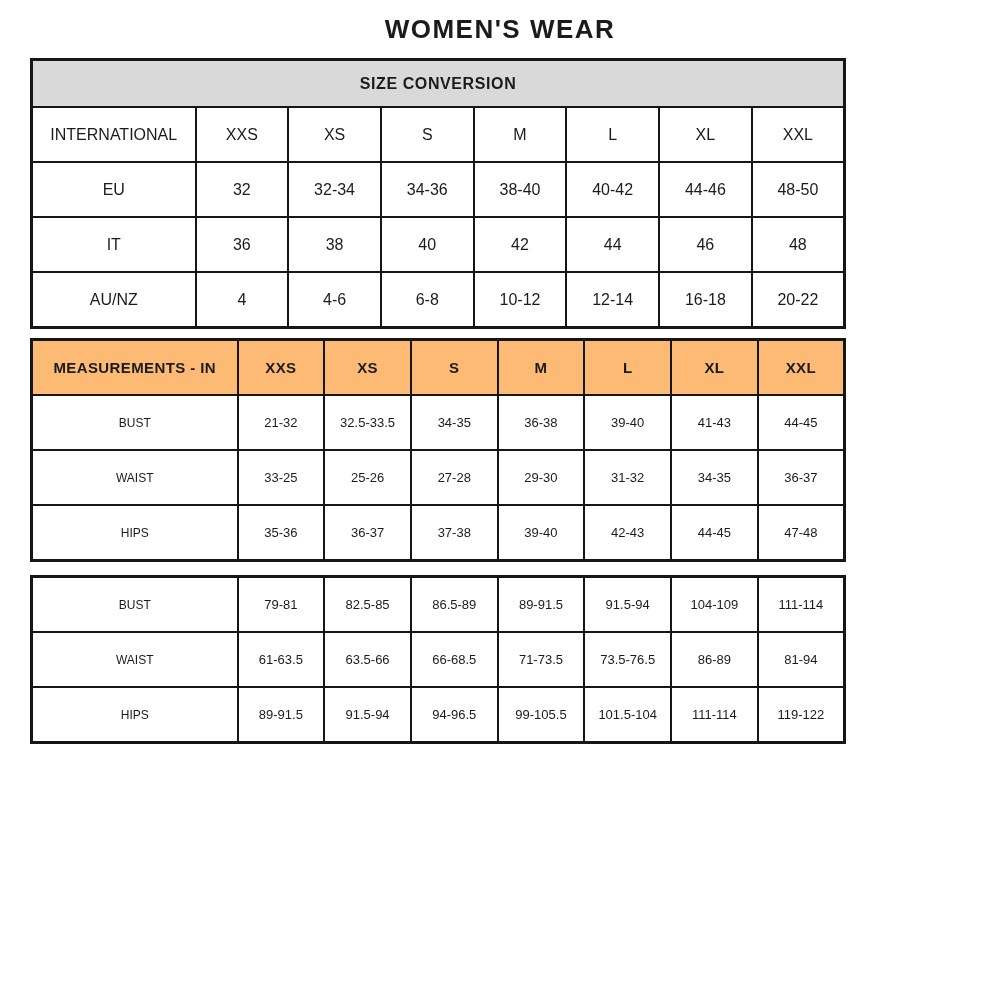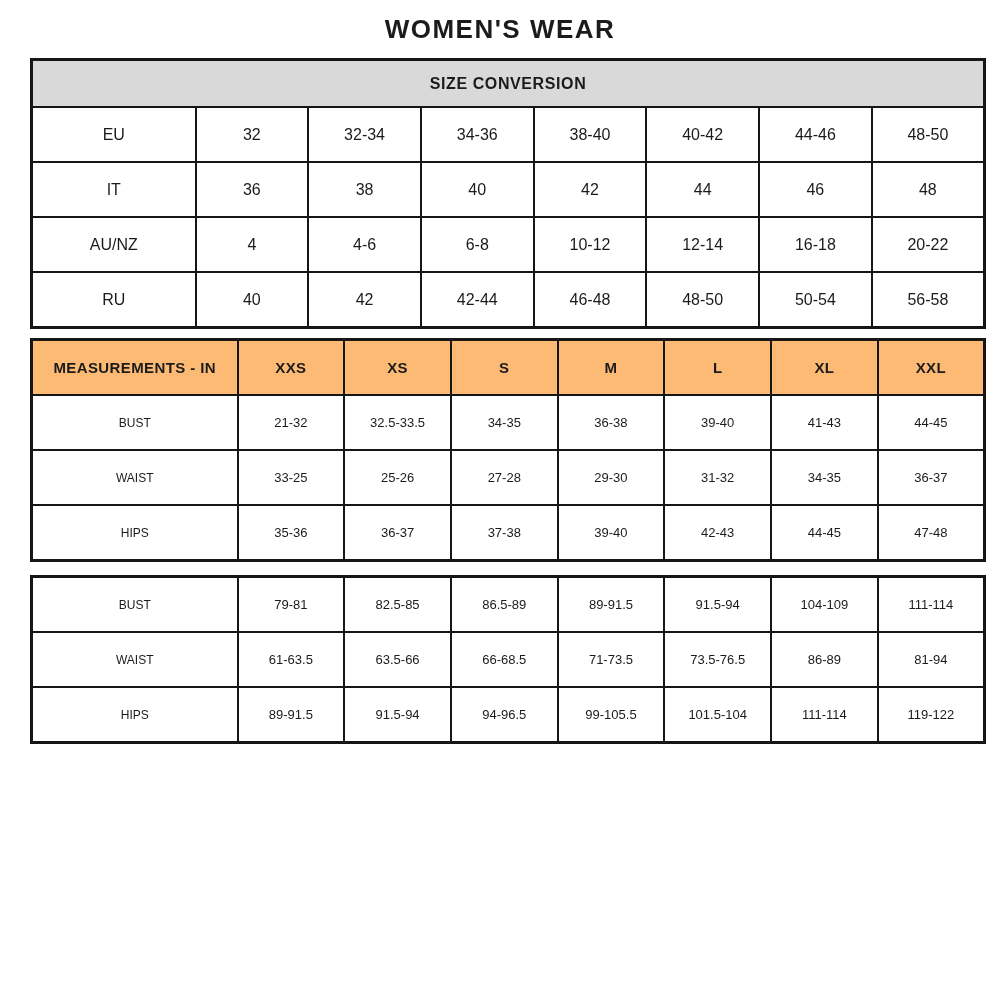--- a/index.html
+++ b/index.html
@@ -20,21 +20,21 @@
   .page-title {
     text-align: center;
     font-size: 26px;
     font-weight: 700;
     letter-spacing: 1.5px;
     margin: 0 0 13px 0;
   }
   table {
     border-collapse: collapse;
     table-layout: fixed;
-    width: 956px;
+    width: 816px;
     border: 3px solid #161616;
   }
   td {
     border: 2px solid #161616;
     text-align: center;
     vertical-align: middle;
     padding: 0 2px;
     overflow: hidden;
     white-space: nowrap;
   }
@@ -75,20 +75,30 @@
         <col>
         <col>
         <col>
         <col>
     </colgroup>
     <tbody>
         <tr>
       <td class="caption-cell" colspan="8">SIZE CONVERSION</td>
     </tr>
     <tr>
+      <td>INTERNATIONAL</td>
+      <td>XXS</td>
+      <td>XS</td>
+      <td>S</td>
+      <td>M</td>
+      <td>L</td>
+      <td>XL</td>
+      <td>XXL</td>
+    </tr>
+    <tr>
       <td>EU</td>
       <td>32</td>
       <td>32-34</td>
       <td>34-36</td>
       <td>38-40</td>
       <td>40-42</td>
       <td>44-46</td>
       <td>48-50</td>
     </tr>
     <tr>
@@ -103,30 +113,20 @@
     </tr>
     <tr>
       <td>AU/NZ</td>
       <td>4</td>
       <td>4-6</td>
       <td>6-8</td>
       <td>10-12</td>
       <td>12-14</td>
       <td>16-18</td>
       <td>20-22</td>
-    </tr>
-    <tr>
-      <td>RU</td>
-      <td>40</td>
-      <td>42</td>
-      <td>42-44</td>
-      <td>46-48</td>
-      <td>48-50</td>
-      <td>50-54</td>
-      <td>56-58</td>
     </tr>
   </tbody>
     </table>
 
   <table class="tm">
     <colgroup>
       <col style="width:206px">
       <col>
         <col>
         <col>

